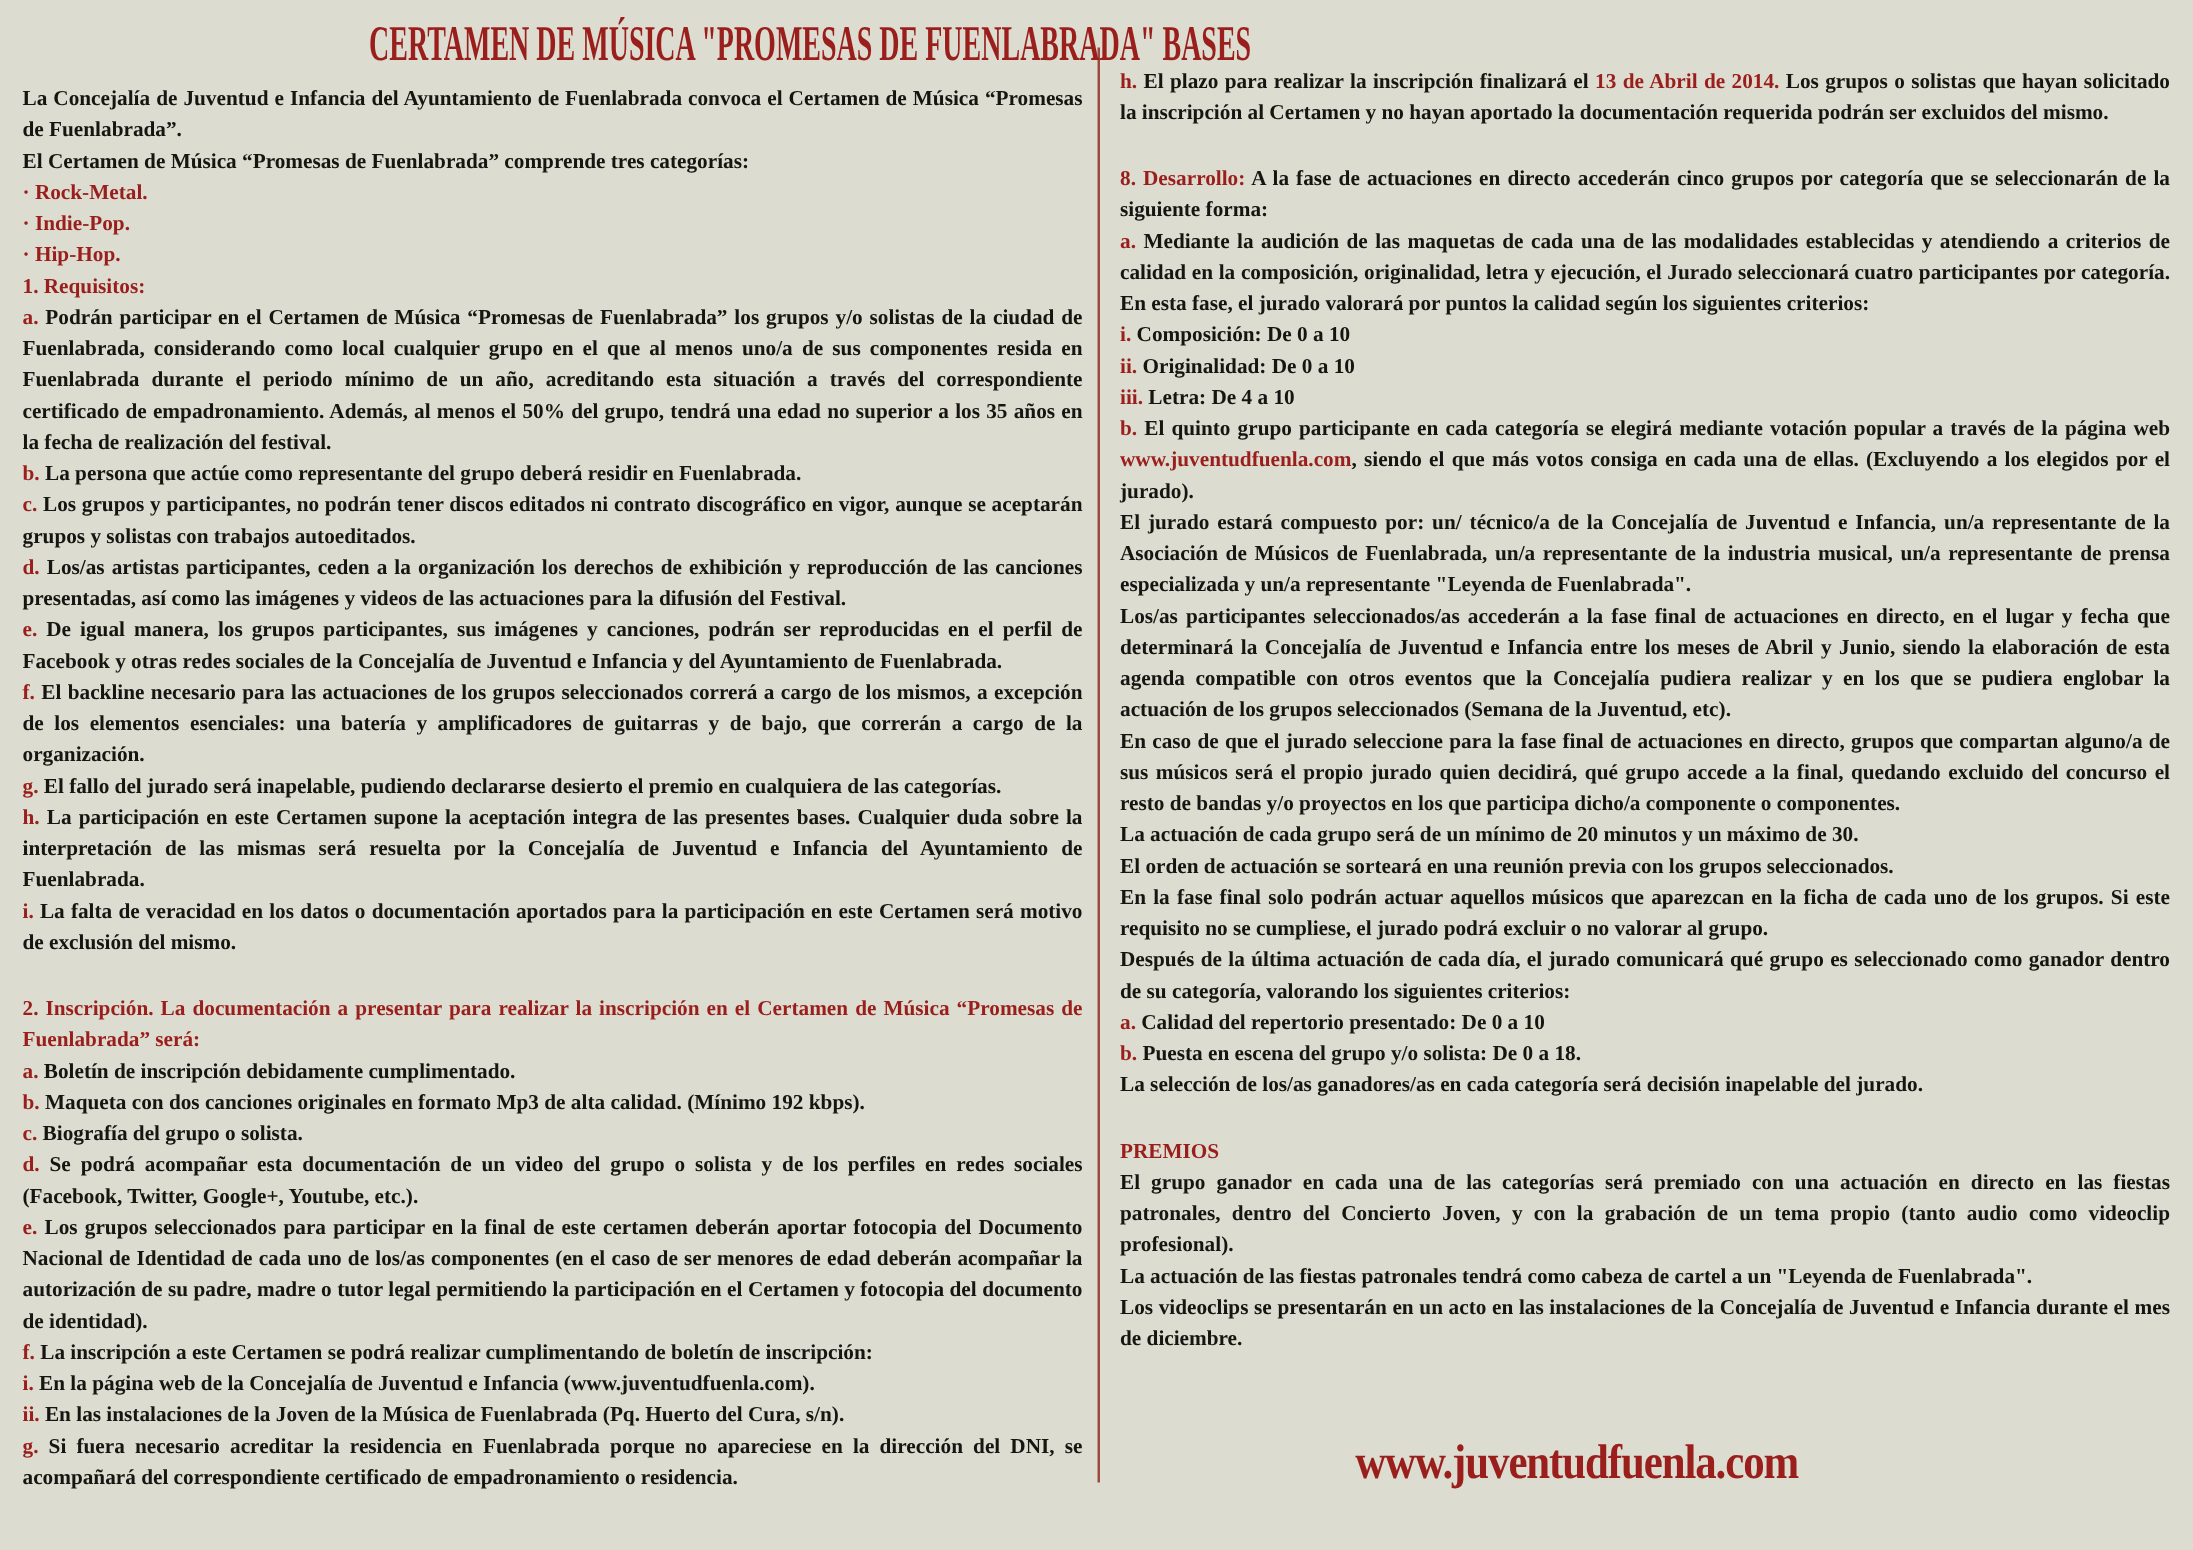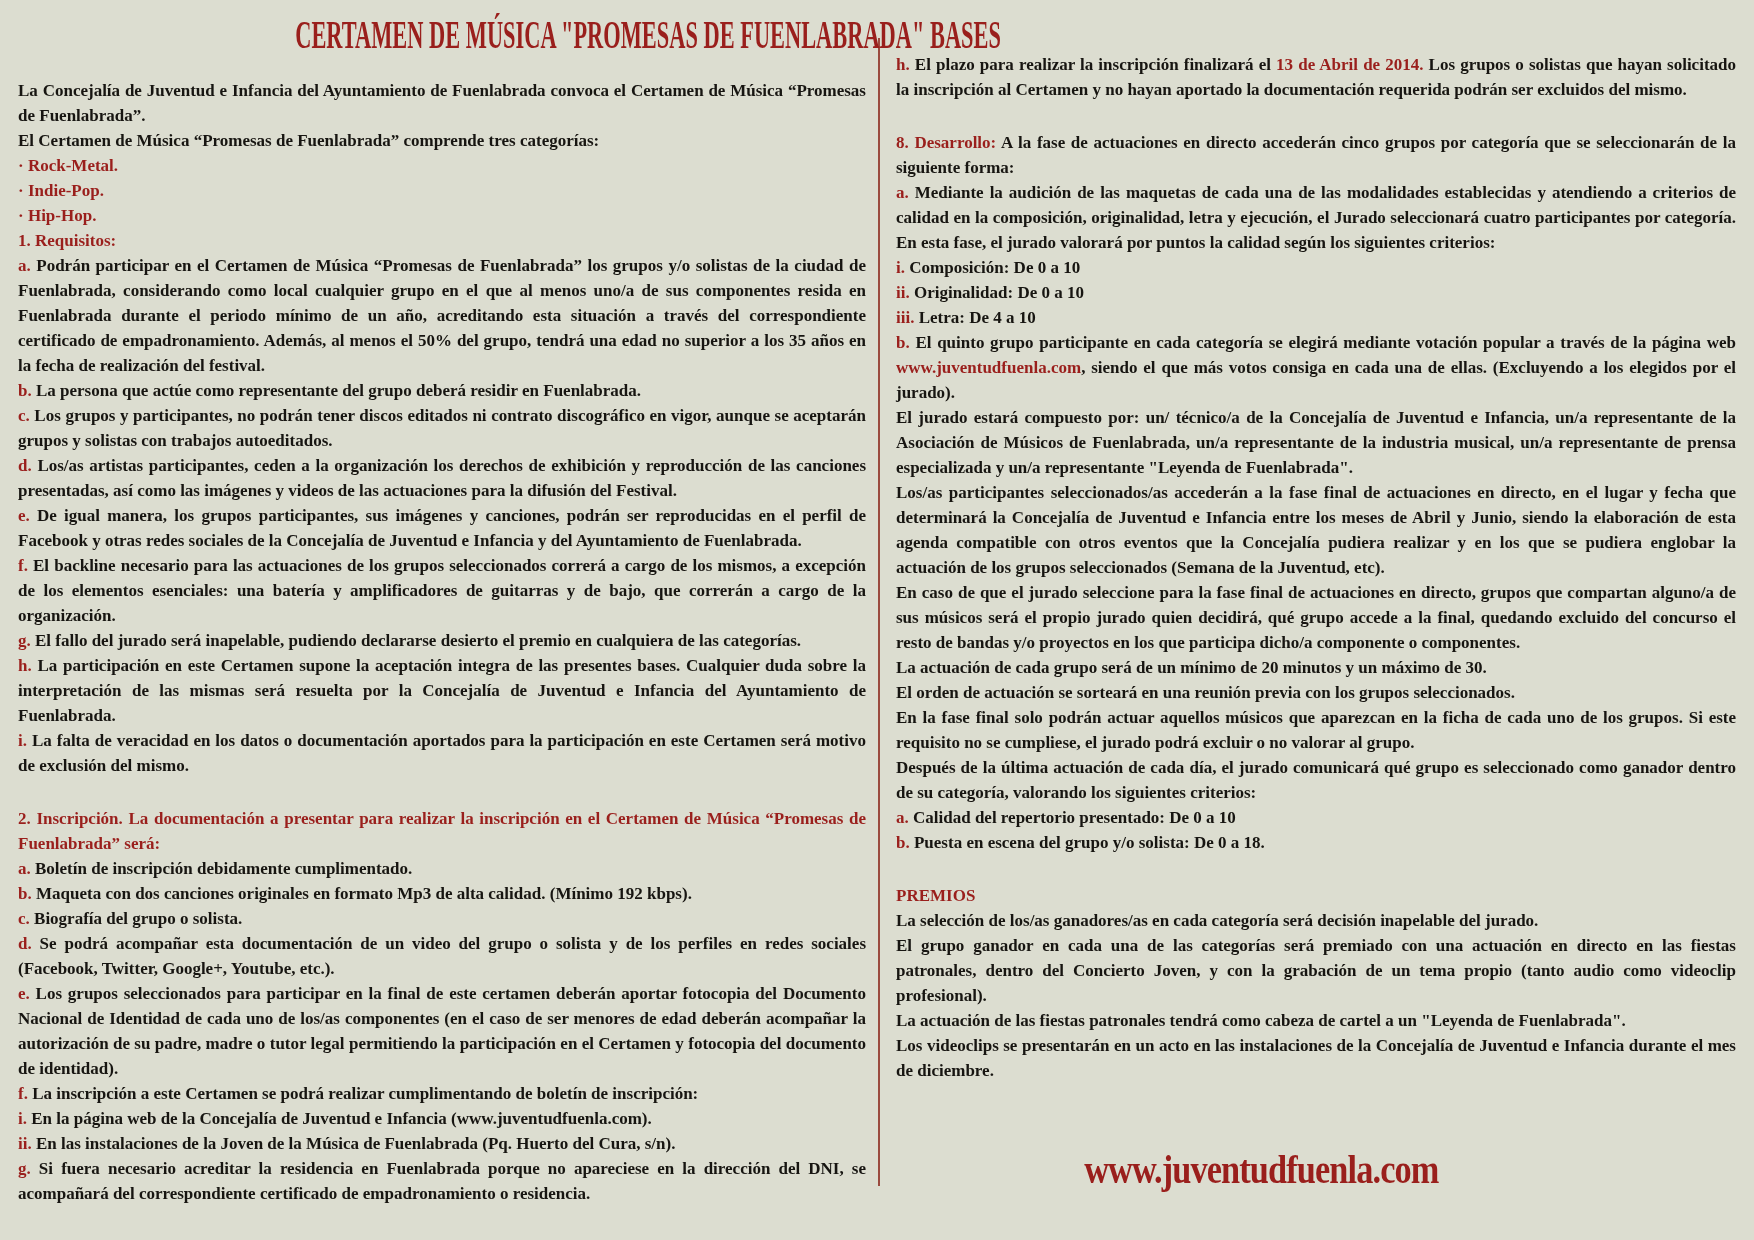--- a/index.html
+++ b/index.html
@@ -47,21 +47,21 @@
     transform:scaleX(0.56);
     transform-origin:center;
   }
   .paras{
     font-size:17px;
     line-height:25px;
     text-align:justify;
     hyphens:auto;
     -webkit-hyphens:auto;
   }
-  .col-left .paras{margin-top:20px;}
+  .col-left .paras{margin-top:8px;}
   .col-right .paras{padding-top:52px;}
   .paras p{margin:0;}
   .paras p.gap{margin-top:28px;}
   .red{color:var(--accent);}
   .plain{color:var(--ink);}
   .footer-url-wrap{
     margin-top:64px;
     text-align:center;
     position:relative;
     left:-55px;
@@ -127,22 +127,22 @@
         <p class="para"><span class="red">b.</span><span class="plain"> El quinto grupo participante en cada categoría se elegirá mediante votación popular a través de la página web </span><span class="red">www.juventudfuenla.com</span><span class="plain">, siendo el que más votos consiga en cada una de ellas. (Excluyendo a los elegidos por el jurado).</span></p>
         <p class="para"><span class="plain">El jurado estará compuesto por: un/ técnico/a de la Concejalía de Juventud e Infancia, un/a representante de la Asociación de Músicos de Fuenlabrada, un/a representante de la industria musical, un/a representante de prensa especializada y un/a representante "Leyenda de Fuenlabrada".</span></p>
         <p class="para"><span class="plain">Los/as participantes seleccionados/as accederán a la fase final de actuaciones en directo, en el lugar y fecha que determinará la Concejalía de Juventud e Infancia entre los meses de Abril y Junio, siendo la elaboración de esta agenda compatible con otros eventos que la Concejalía pudiera realizar y en los que se pudiera englobar la actuación de los grupos seleccionados (Semana de la Juventud, etc).</span></p>
         <p class="para"><span class="plain">En caso de que el jurado seleccione para la fase final de actuaciones en directo, grupos que compartan alguno/a de sus músicos será el propio jurado quien decidirá, qué grupo accede a la final, quedando excluido del concurso el resto de bandas y/o proyectos en los que participa dicho/a componente o componentes.</span></p>
         <p class="para"><span class="plain">La actuación de cada grupo será de un mínimo de 20 minutos y un máximo de 30.</span></p>
         <p class="para"><span class="plain">El orden de actuación se sorteará en una reunión previa con los grupos seleccionados.</span></p>
         <p class="para"><span class="plain">En la fase final solo podrán actuar aquellos músicos que aparezcan en la ficha de cada uno de los grupos. Si este requisito no se cumpliese, el jurado podrá excluir o no valorar al grupo.</span></p>
         <p class="para"><span class="plain">Después de la última actuación de cada día, el jurado comunicará qué grupo es seleccionado como ganador dentro de su categoría, valorando los siguientes criterios:</span></p>
         <p class="para"><span class="red">a.</span><span class="plain"> Calidad del repertorio presentado: De 0 a 10</span></p>
         <p class="para"><span class="red">b.</span><span class="plain"> Puesta en escena del grupo y/o solista: De 0 a 18.</span></p>
+        <p class="para"><span class="plain">La selección de los/as ganadores/as en cada categoría será decisión inapelable del jurado.</span></p>
         <p class="para gap"><span class="red">PREMIOS</span></p>
-        <p class="para"><span class="plain">La selección de los/as ganadores/as en cada categoría será decisión inapelable del jurado.</span></p>
         <p class="para"><span class="plain">El grupo ganador en cada una de las categorías será premiado con una actuación en directo en las fiestas patronales, dentro del Concierto Joven, y con la grabación de un tema propio (tanto audio como videoclip profesional).</span></p>
         <p class="para"><span class="plain">La actuación de las fiestas patronales tendrá como cabeza de cartel a un "Leyenda de Fuenlabrada".</span></p>
         <p class="para"><span class="plain">Los videoclips se presentarán en un acto en las instalaciones de la Concejalía de Juventud e Infancia durante el mes de diciembre.</span></p>
       </div>
     <div class="footer-url-wrap">
       <span class="footer-url">www.juventudfuenla.com</span>
     </div>
   </div>
 
 </div>

